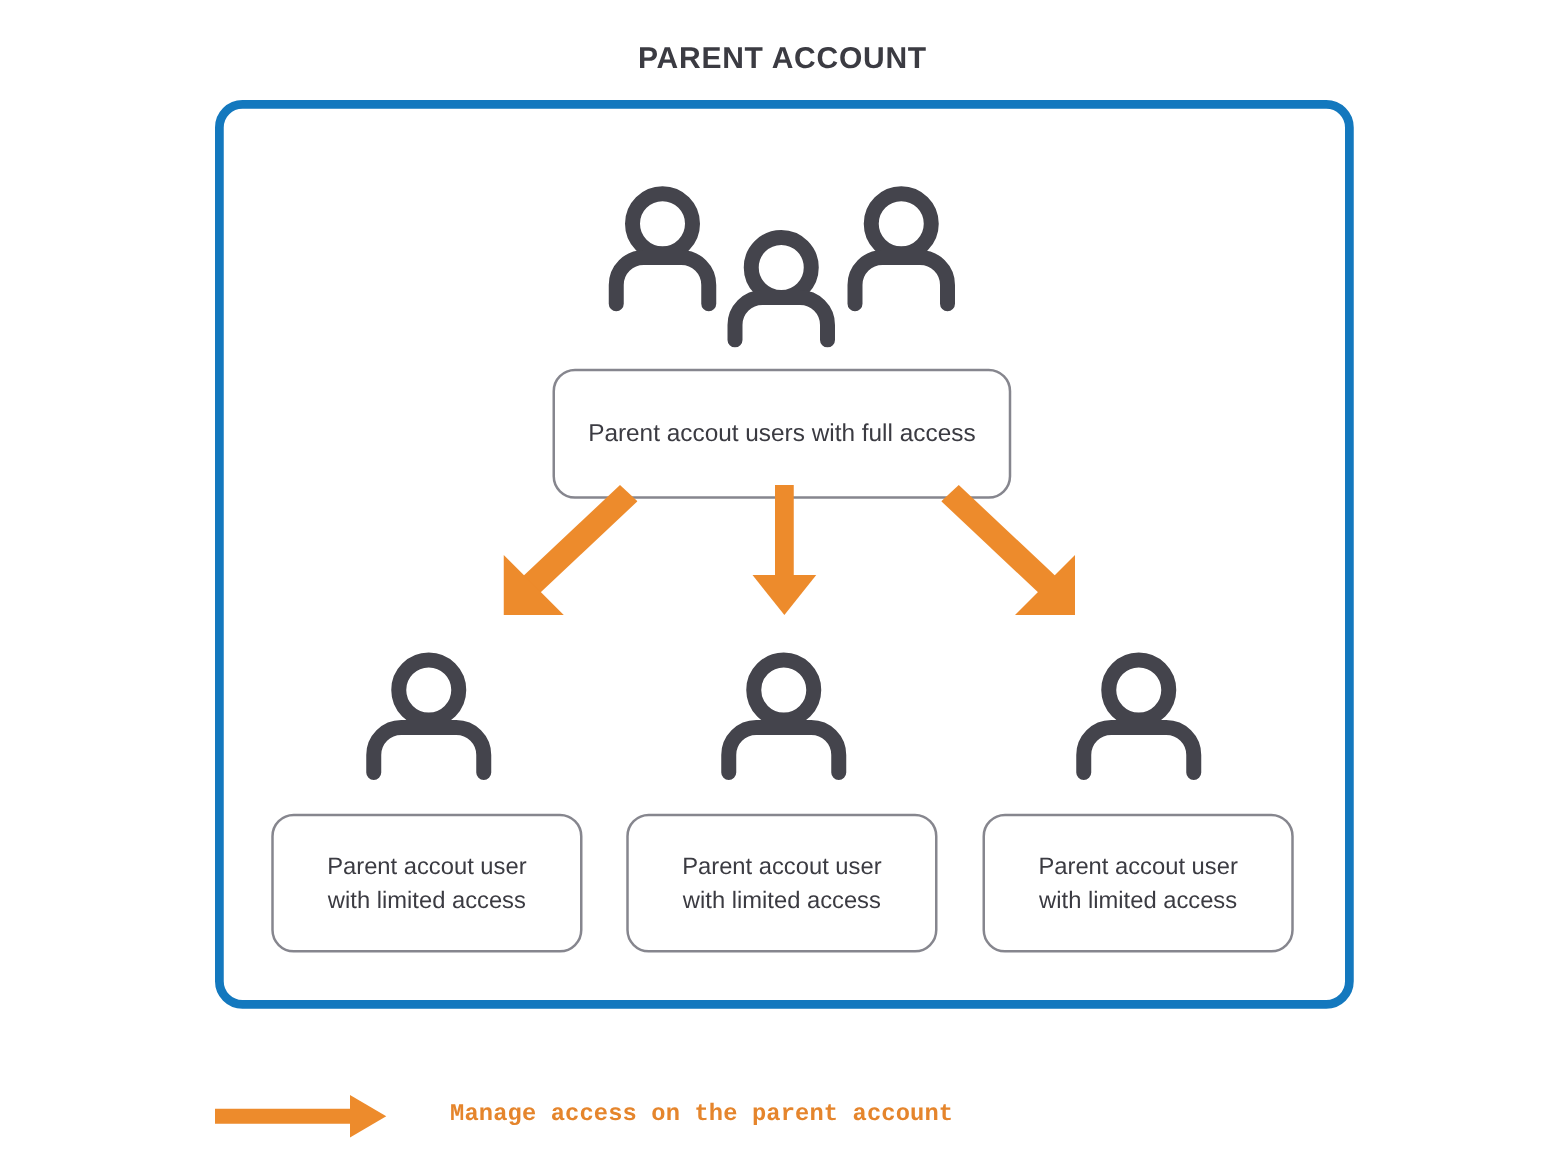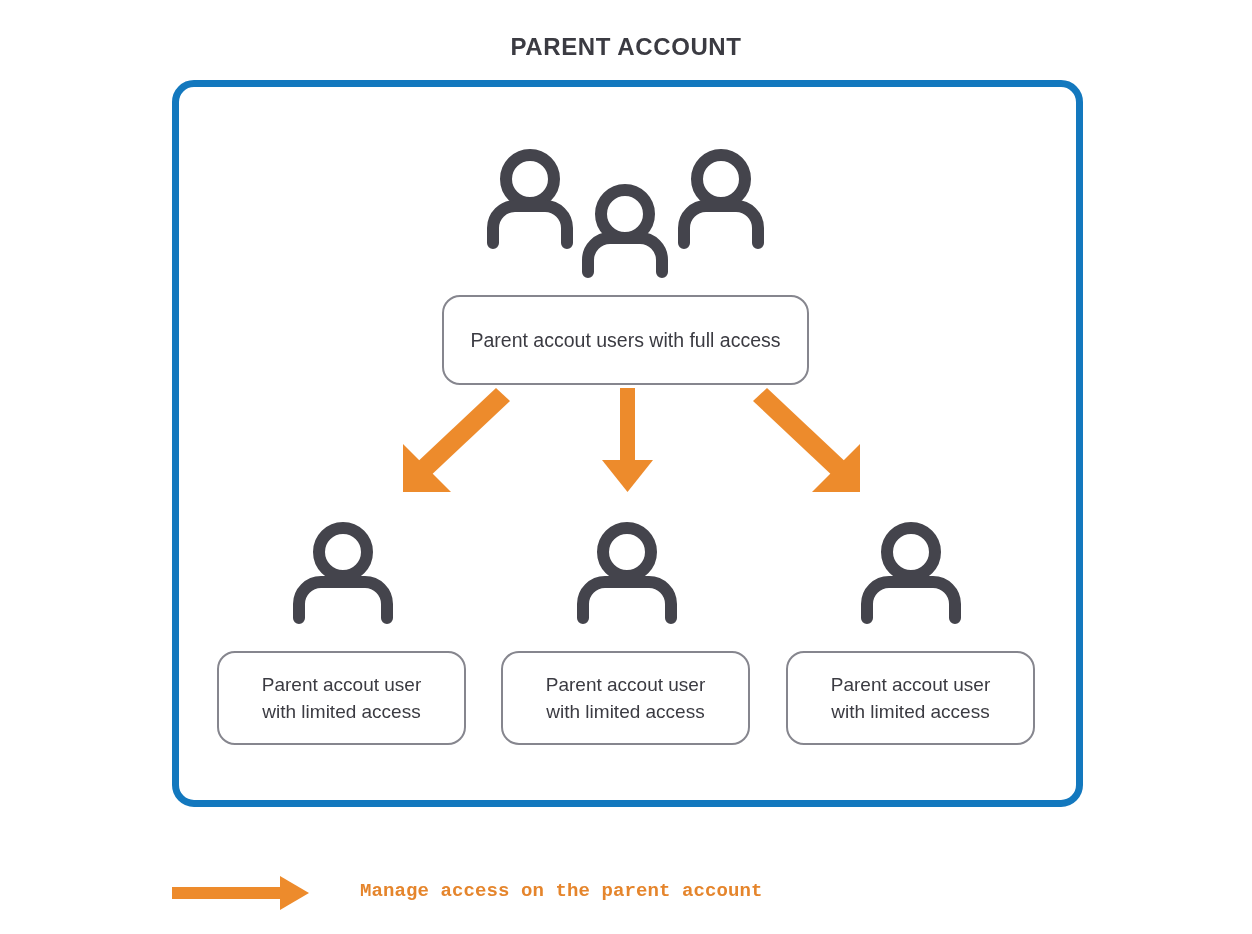--- a/index.html
+++ b/index.html
@@ -58,27 +58,27 @@
     justify-content: center;
     text-align: center;
     color: #3b3b42;
     font-size: 19px;
     line-height: 27px;
   }
   .label-box.top-label {
     left: 442px;
     top: 295px;
     width: 367px;
-    height: 90px;
+    height: 104px;
     font-size: 19.5px;
   }
   .label-box.child-label {
     top: 651px;
     width: 249px;
-    height: 94px;
+    height: 111px;
   }
   .label-box.child-label.c0 { left: 217px; }
   .label-box.child-label.c1 { left: 501px; }
   .label-box.child-label.c2 { left: 786px; }
   .label-line { display: block; }
 
   
   .icon-group {
     position: absolute;
     left: 483px;

